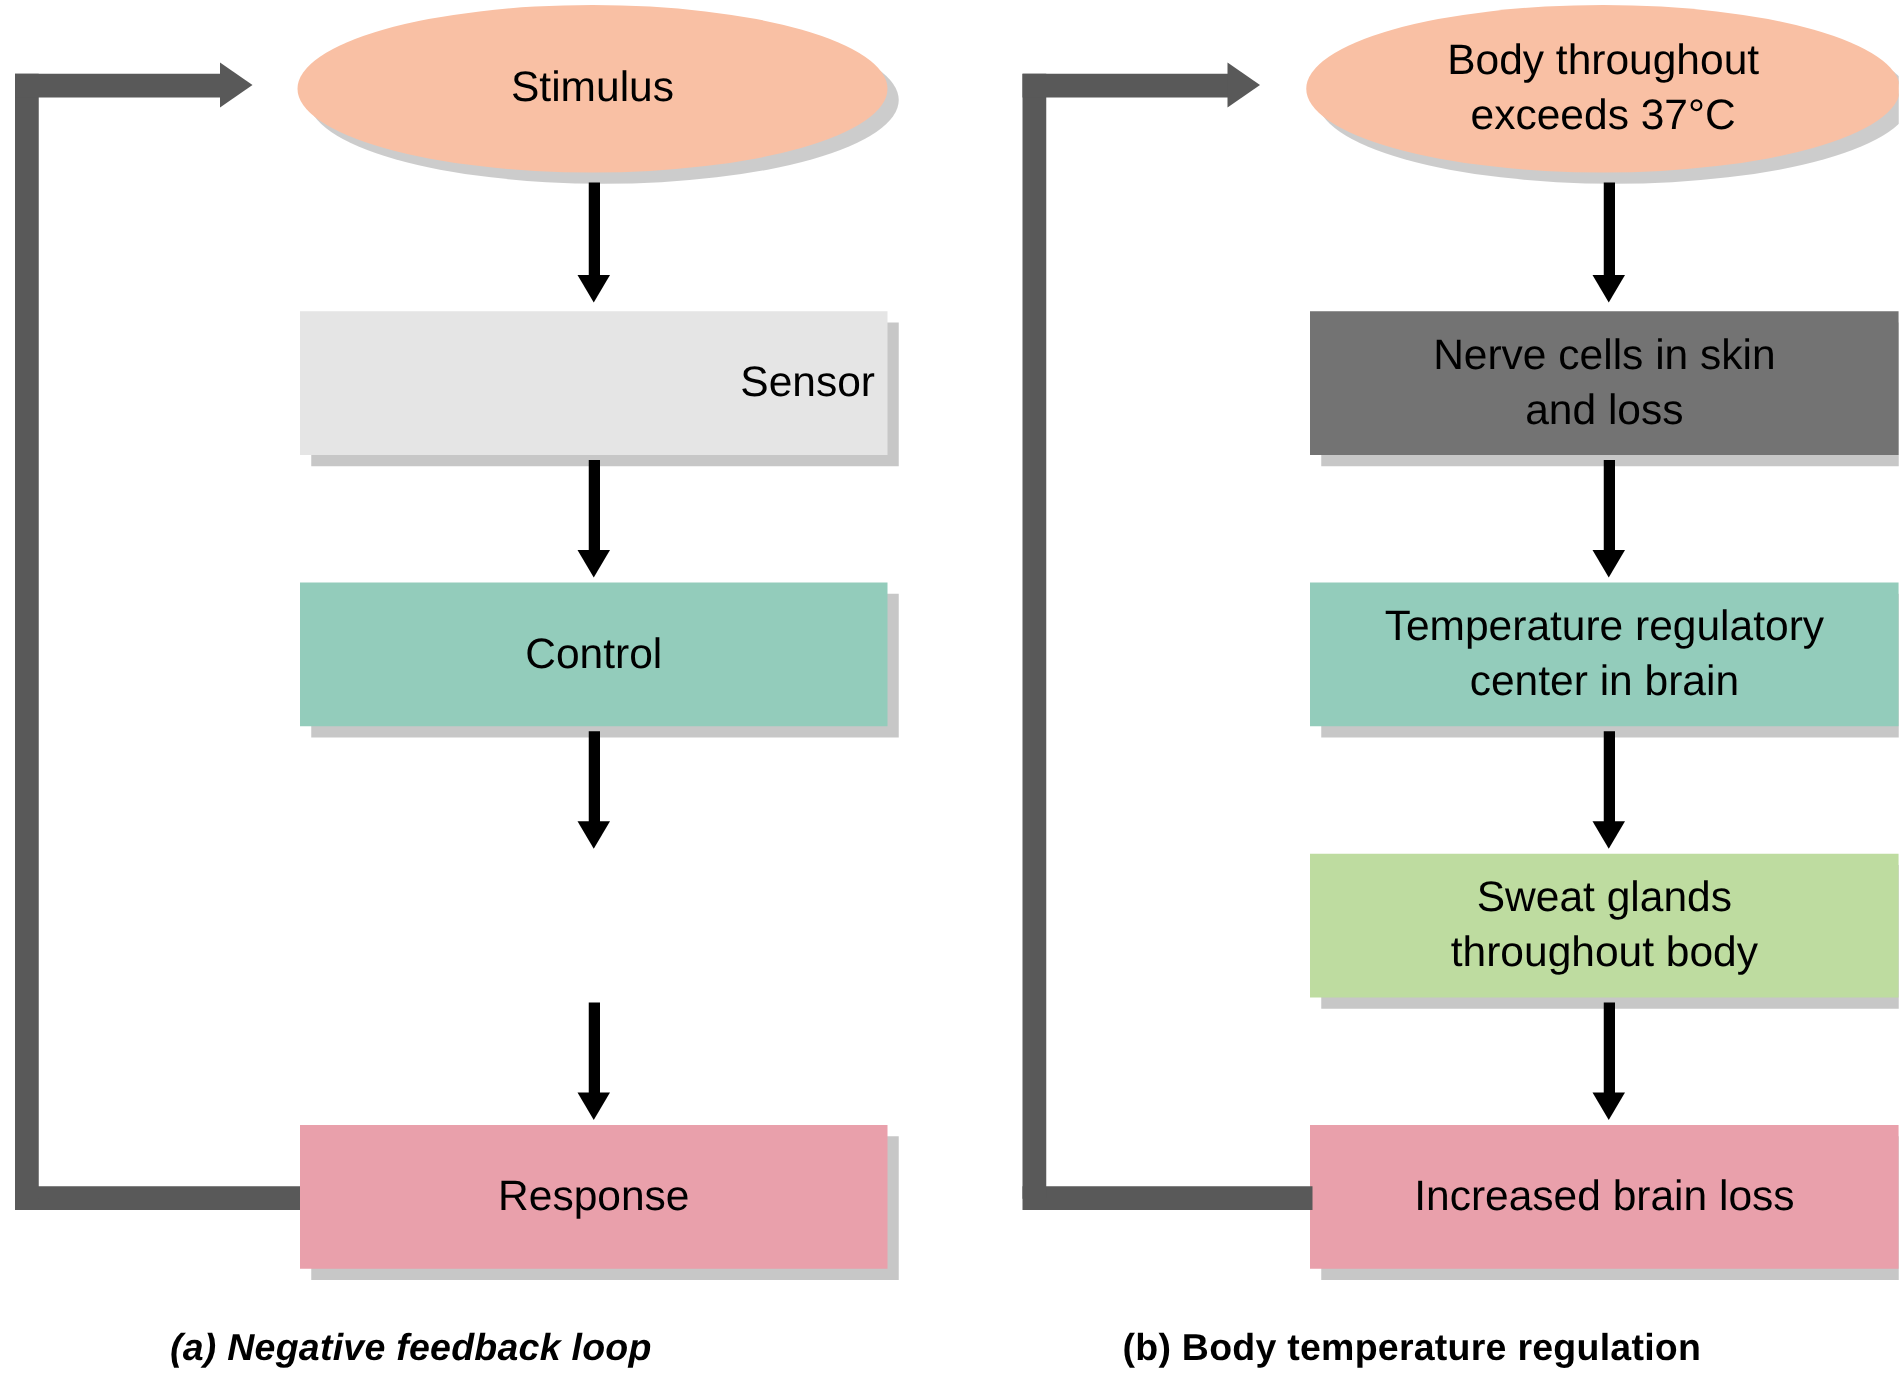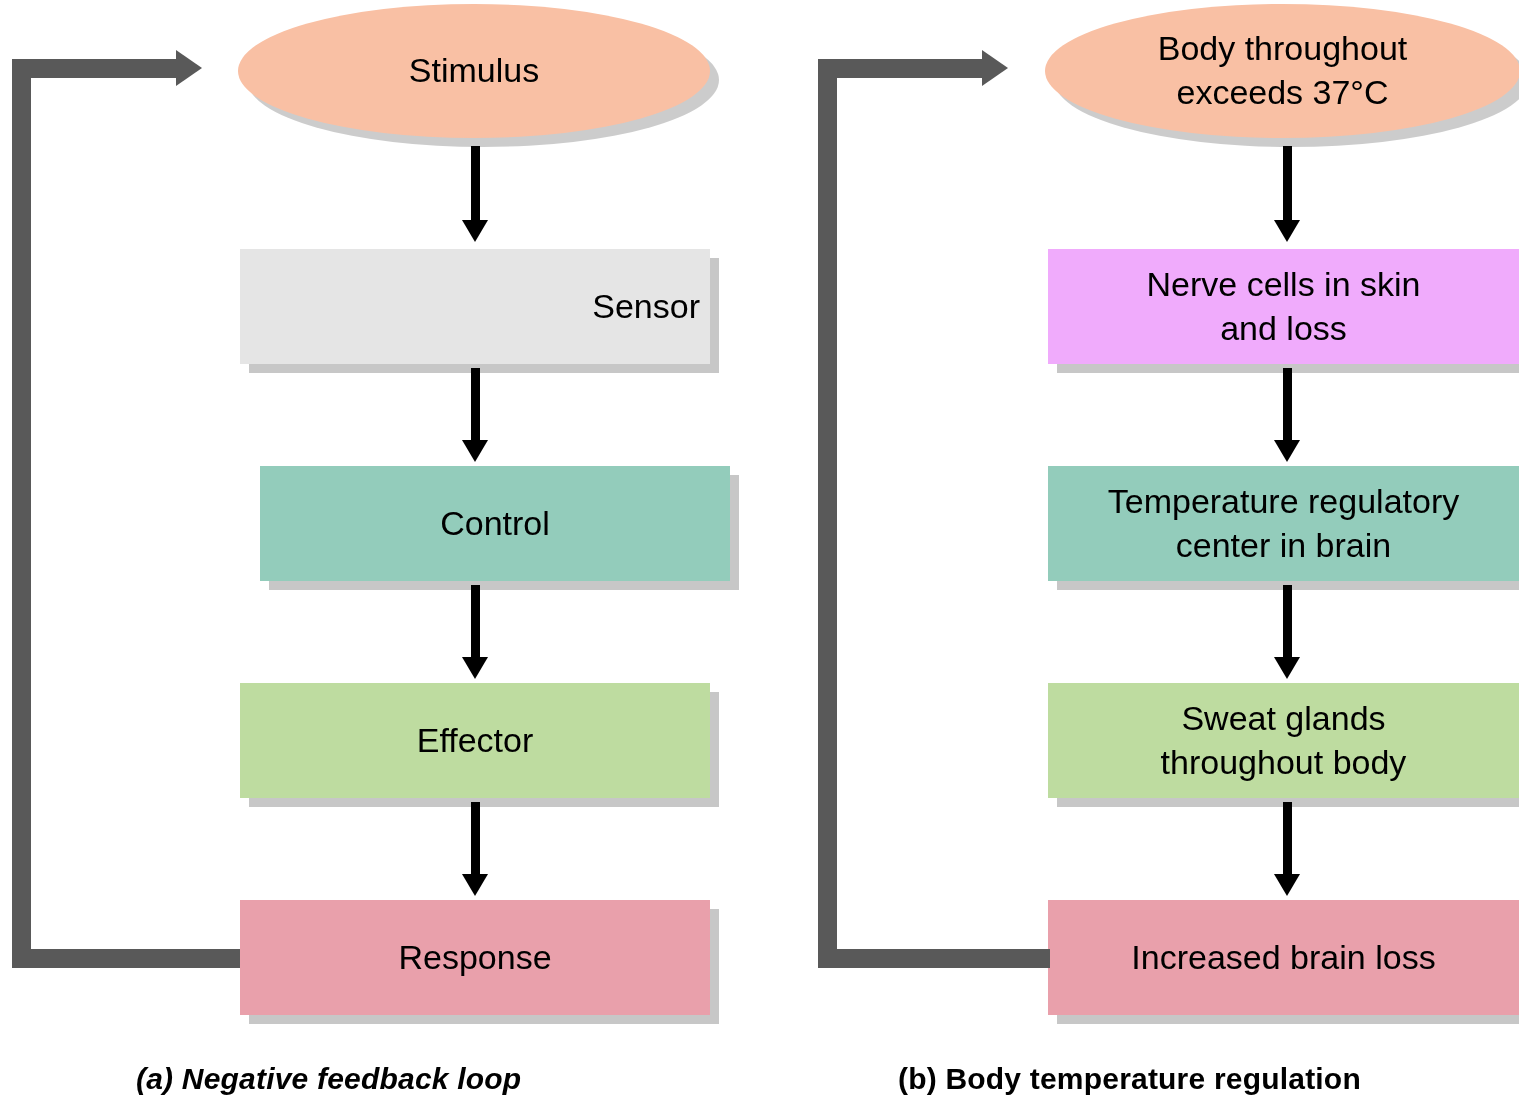--- a/index.html
+++ b/index.html
@@ -119,32 +119,29 @@
 
     <div class="node" style="left:240px; top:249px; width:470px; height:115px; background:#e5e5e5;text-align:right;">
       <span class="node-text">Sensor</span>
     </div>
 
     <div class="varrow" style="left:462px; top:368px; height:94px;">
       <div class="shaft" style="height:74px;"></div>
       <div class="head" style="top:72px;"></div>
     </div>
 
-    <div class="node" style="left:240px; top:466px; width:470px; height:115px; background:#93CCBB;margin-left:20px;">
+    <div class="node" style="left:240px; top:466px; width:470px; height:115px; background:#93CCBB;">
       <span class="node-text">Control</span>
     </div>
 
     <div class="varrow" style="left:462px; top:585px; height:94px;">
       <div class="shaft" style="height:74px;"></div>
       <div class="head" style="top:72px;"></div>
     </div>
 
-    <div class="node" style="left:240px; top:683px; width:470px; height:115px; background:#BEDCA0;">
-      <span class="node-text">Effector</span>
-    </div>
 
     <div class="varrow" style="left:462px; top:802px; height:94px;">
       <div class="shaft" style="height:74px;"></div>
       <div class="head" style="top:72px;"></div>
     </div>
 
     <div class="node" style="left:240px; top:900px; width:470px; height:115px; background:#E9A0AB;">
       <span class="node-text">Response</span>
     </div>
 
@@ -169,21 +166,21 @@
         <span>Body throughout</span><br>
         <span>exceeds 37°C</span>
       </span>
     </div>
 
     <div class="varrow" style="left:514px; top:146px; height:96px;">
       <div class="shaft" style="height:76px;"></div>
       <div class="head" style="top:74px;"></div>
     </div>
 
-    <div class="node" style="left:288px; top:249px; width:471px; height:115px; background:#f0abfc;">
+    <div class="node" style="left:288px; top:249px; width:471px; height:115px; background:#737373;">
       <span class="node-text">
         <span>Nerve cells in skin</span><br>
         <span>and loss</span>
       </span>
     </div>
 
     <div class="varrow" style="left:514px; top:368px; height:94px;">
       <div class="shaft" style="height:74px;"></div>
       <div class="head" style="top:72px;"></div>
     </div>

